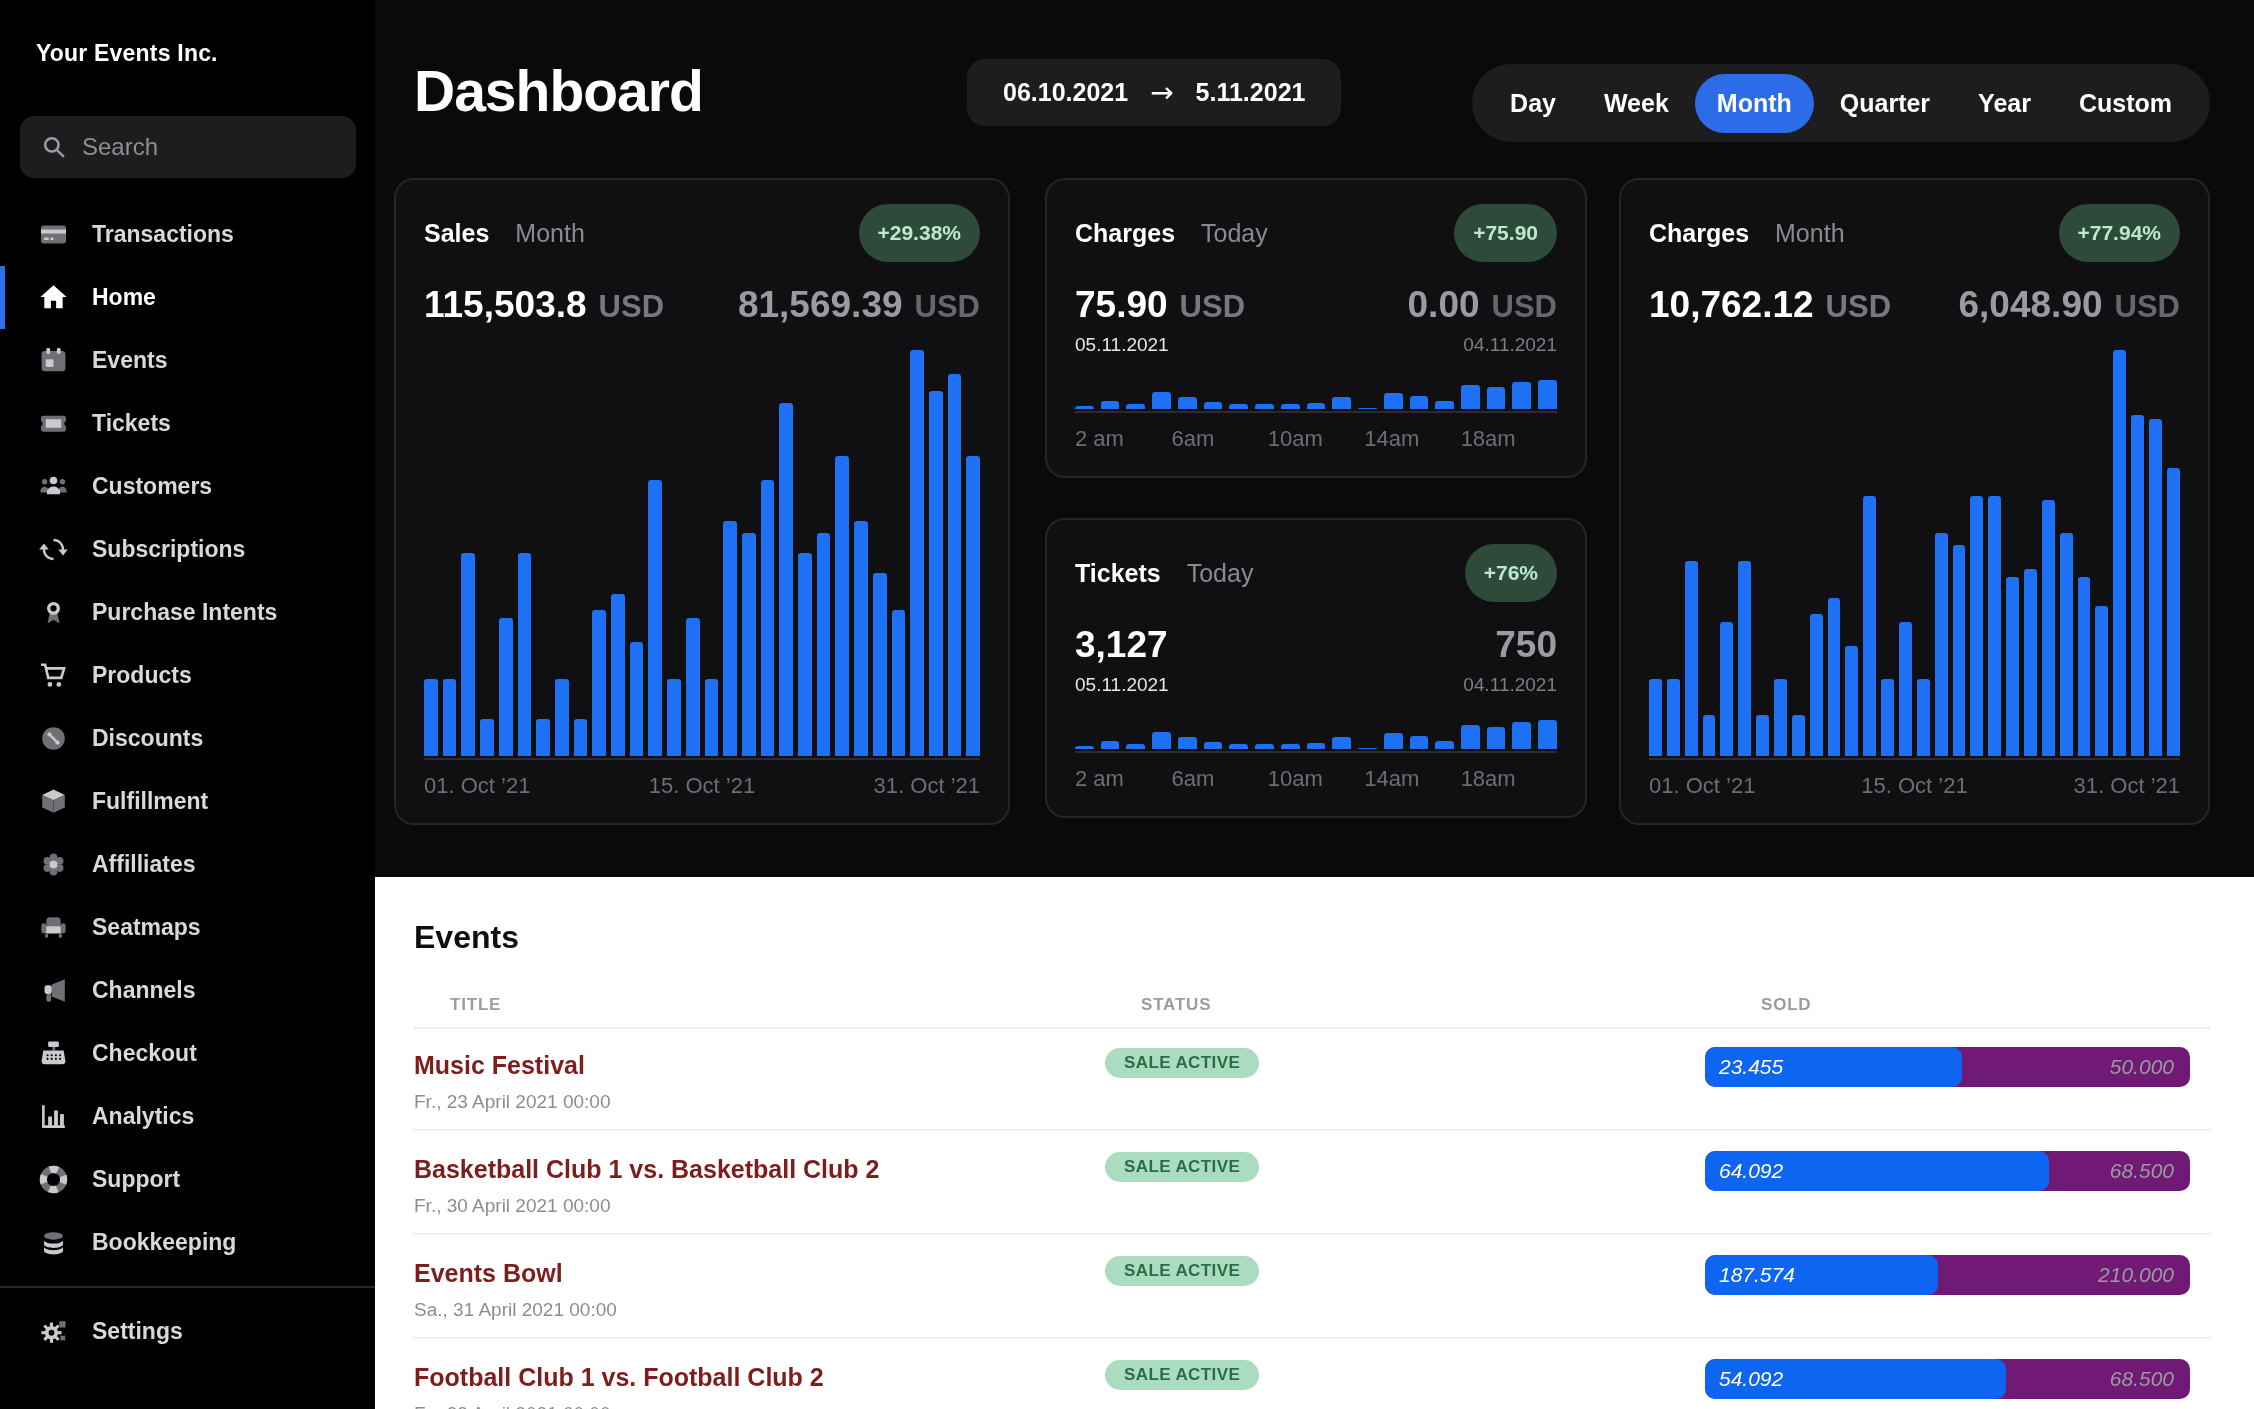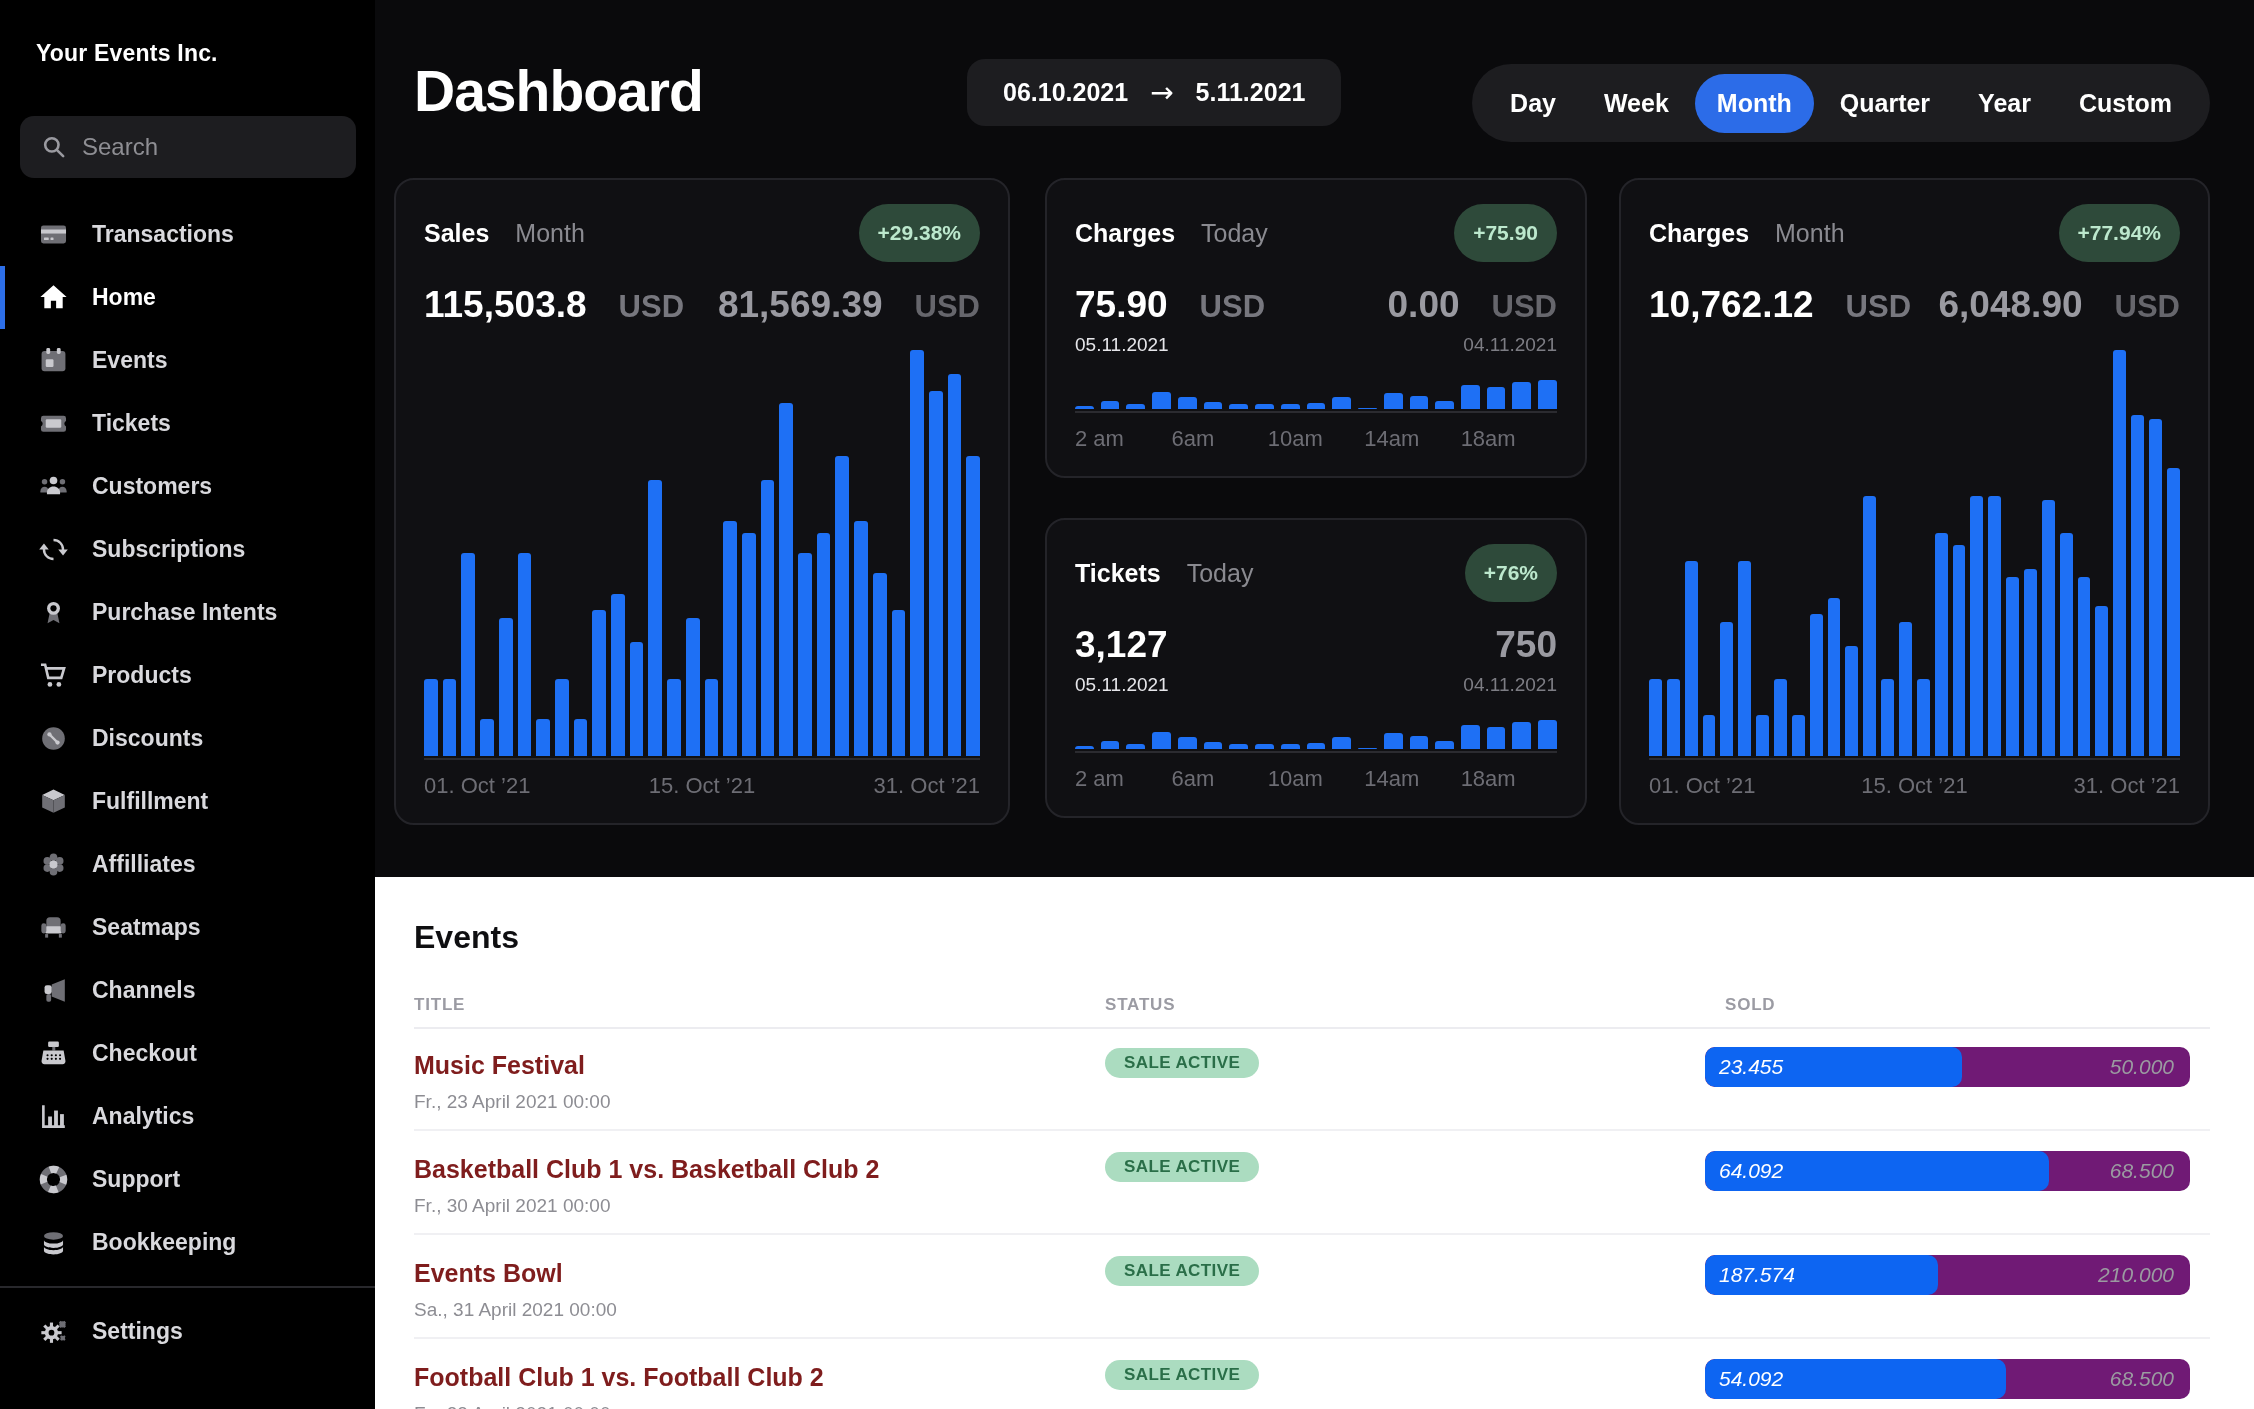--- a/index.html
+++ b/index.html
@@ -57,38 +57,38 @@
     padding:24px 28px; display:flex; flex-direction:column;
   }
   #card-0 { left:19px;  top:178px; width:616px; height:647px; }
   #card-1 { left:670px; top:178px; width:542px; height:300px; }
   #card-2 { left:670px; top:518px; width:542px; height:300px; }
   #card-3 { left:1244px;top:178px; width:591px; height:647px; }
   .card-head { display:flex; align-items:center; }
   .card-title { font-size:25px; font-weight:bold; color:#fff; margin-right:26px; }
   .card-period { font-size:25px; color:#8a8a90; }
   .badge { margin-left:auto; background:#2e4a3a; color:#bce8cd; font-size:21px; font-weight:bold; padding:17px 19px; border-radius:999px; }
-  .card-values { display:flex; align-items:baseline; margin-top:22px;gap:20px; }
+  .card-values { display:flex; align-items:baseline; margin-top:22px; }
   .val-primary { font-size:37px; font-weight:bold; color:#fff; }
   .unit  { font-size:31px; color:#77777e; margin-left:12px; font-weight:bold; }
   .val-secondary { margin-left:auto; font-size:37px; font-weight:bold; color:#9a9aa1; }
   .unit2 { color:#66666c; }
   .card-dates { display:flex; margin-top:8px; font-size:19px; }
   .date-left { color:#e6e6ea; } .date-right { margin-left:auto; color:#7d7d84; }
   .chart { flex:1; display:flex; align-items:flex-end; margin-top:24px; border-bottom:2px solid #2b2b30; padding-bottom:2px; }
   .chart.g5 { gap:5px; } .chart.g7 { gap:7px; }
   .bar { flex:1; background:#1e70f5; border-radius:3px 3px 0 0; }
   .x-labels { display:flex; margin-top:13px; color:#6d6d74; font-size:22px; }
   .x-labels.spread3 { justify-content:space-between; }
   .x-labels.spread5 span { flex:1; text-align:left; }
 
   
   .events { position:absolute; left:375px; top:877px; width:1879px; height:532px; background:#fff; overflow:hidden; }
   .events-heading { position:absolute; left:39px; top:42px; font-size:32px; font-weight:bold; color:#0f0f11; }
-  .col-header { position:absolute; top:118px; font-size:17px; font-weight:bold; color:#9b9ba3; letter-spacing:.8px; }
+  .col-header { position:absolute; top:118px; font-size:17px; font-weight:bold; color:#9b9ba3; letter-spacing:.8px;margin-left:36px; }
   #col-title  { left:39px; } #col-status { left:730px; } #col-sold { left:1350px; }
   .header-divider { position:absolute; left:39px; right:44px; top:150px; height:2px; background:#ececf0; }
   .rows { position:absolute; left:39px; right:44px; top:150px; }
   .event-row { position:relative; height:104px; border-bottom:2px solid #f0f0f3; cursor:pointer; }
   .row-title { position:absolute; left:0; top:24px; font-size:25px; font-weight:bold; color:#7f1d1d; }
   .row-date  { position:absolute; left:0; top:64px; font-size:19px; color:#8d8d93; }
   .status-pill {
     position:absolute; left:691px; top:21px; height:30px; padding:0 19px;
     background:#abdcc0; color:#2a6e48; font-size:17px; font-weight:bold;
     border-radius:999px; display:flex; align-items:center; letter-spacing:.4px;

